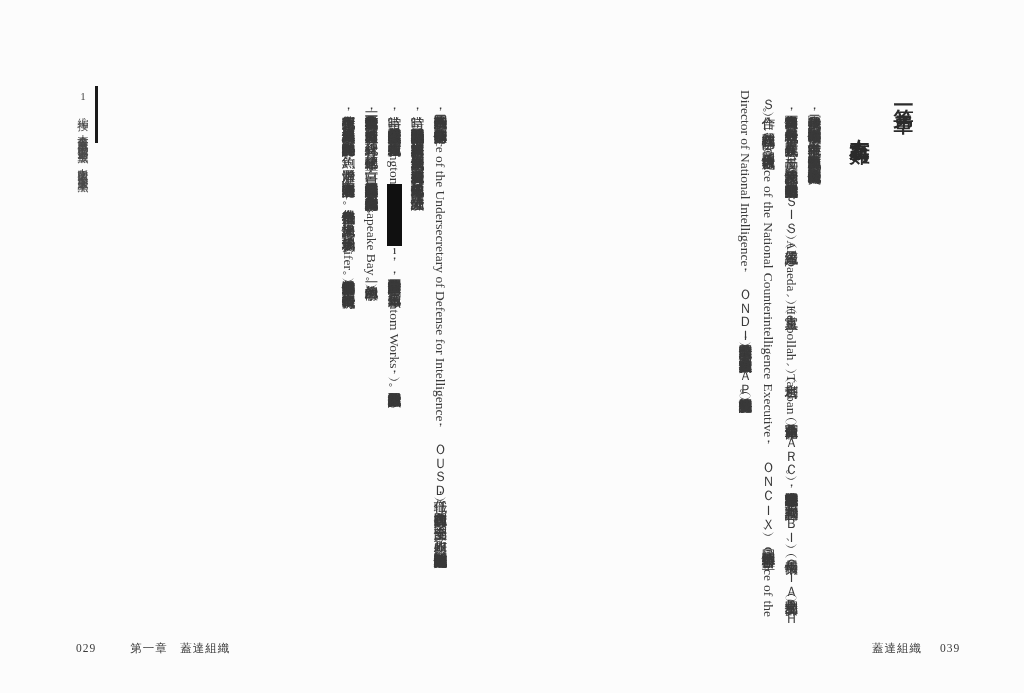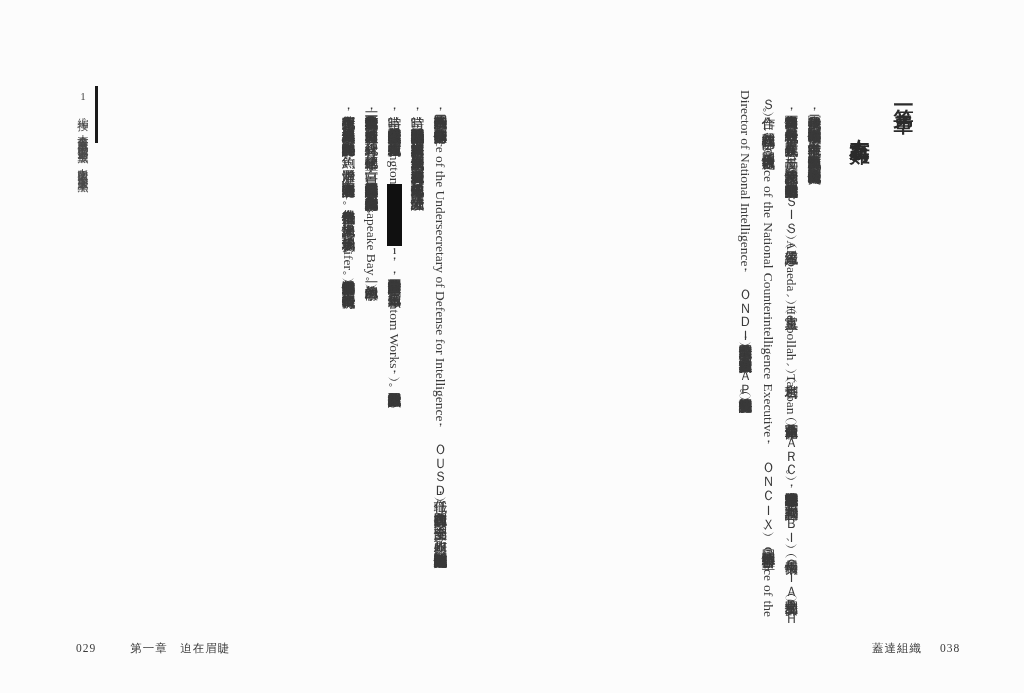--- a/index.html
+++ b/index.html
@@ -73,35 +73,35 @@
     <div class="ttl">左右為難</div>
   </div>
 
   <div class="body-block right-body vtext">
     <p>我二十幾歲時加入美軍，期間被徵召從事機密軍事情報行動，在前半段職涯當中，於阿富汗及中東地區參與過三次作戰，並且伴隨美國的情報高層到全球各地執行公務。</p>
     <p>身為軍官和高級情報官員，我曾經在世界各地執行任務，工作聚焦在反暴亂、反毒品、反恐怖主義和反間諜，我交手過的敵對勢力包括伊斯蘭國（ＩＳＩＳ）、蓋達組織（Al Qaeda）、真主黨（Hezbollah）、塔利班（Taliban）和哥倫比亞革命軍（ＦＡＲＣ）。我主導過全球範圍的秘密調查，跟聯邦調查局（ＦＢＩ）、中央情報局（ＣＩＡ）和國土安全部（ＤＨＳ）合作。我曾經在國防部、美國反情報執行處（Office of the National Counterintelligence Executive，ＯＮＣＩＸ）、國家情報總監辦公室（Office of the Director of National Intelligence，ＯＮＤＩ）以及國防部長辦公室之間遊走，後來又負責為白宮和國土安全部管理過ＳＡＰ特密等級（後文將會詳細說明）的資訊。</p>
   </div>
 
   <div class="footer-right">
     <span>蓋達組織</span>
-    <span>038</span>
+    <span>039</span>
   </div>
 
   <div class="body-block left-body vtext">
     <p>二〇〇八年我回到國防部上班，在國防部情報副部長辦公室（Office of the Undersecretary of Defense for Intelligence，ＯＵＳＤ）任職，專門負責在國防部、國土安全部、與州政府、地方政府和原住民部落執法機關之間建立情報共享機制。</p>
     <p>當時，聯邦政府正開始協助這些小型的執法機關使用規模更大、更加精密完善的國家級資料庫，以便基層同仁能更順利完成工作，有助於追查那些窩藏在美國境內，包括印第安部落土地的毒販、恐怖分子或間諜。</p>
     <p><span>當時，我在五角大廈租用的某棟建築中有一間頗大的高級辦公室，就在維吉尼亞州阿靈頓（Arlington）</span><span class="redaction-bar"></span><span class="fn-ref">1</span><span>，而該建築的其餘空間主要由波音公司各部門使用，包括幽靈工廠（Phantom Works），該部門專門負責構思波音飛機的未來技術。</span></p>
     <p>我位於十一樓的辦公室正面對著五角大廈，還可以看見遠方的國會山莊、林肯紀念碑、華盛頓紀念碑、白宮，辦公室的裝潢和擺設呈現出一種鮮明的海洋氣息。我和家人居住在馬里蘭州肯特島乞沙比克灣（Chesapeake Bay）中段的一個小漁村。</p>
     <p>我出生在德克薩斯州，但是我內心深處是個佛羅里達男孩，長年陶醉於海洋的神秘和艷麗。釣魚、水肺浮潛，看著陽光在海浪面上閃爍——這些都令我怡然自得。如果情況允許，我和妻子珍妮佛（Jennifer）每個週末都會盡情享受水上活動的樂趣。自從我不能長時間待在肯</p>
   </div>
 
   <div class="footnote-rule"></div>
 
   <div class="footnote vtext">
     <span class="marker">1</span><span>編按：本書英文版有若干機密處被塗黑，中文版依照原文版本塗黑。</span>
   </div>
 
   <div class="footer-left">
     <span>029</span>
-    <span>第一章　迫在眉睫</span>
+    <span>第一章　蓋達組織</span>
   </div>
 
 </div>
 
 </body></html>

